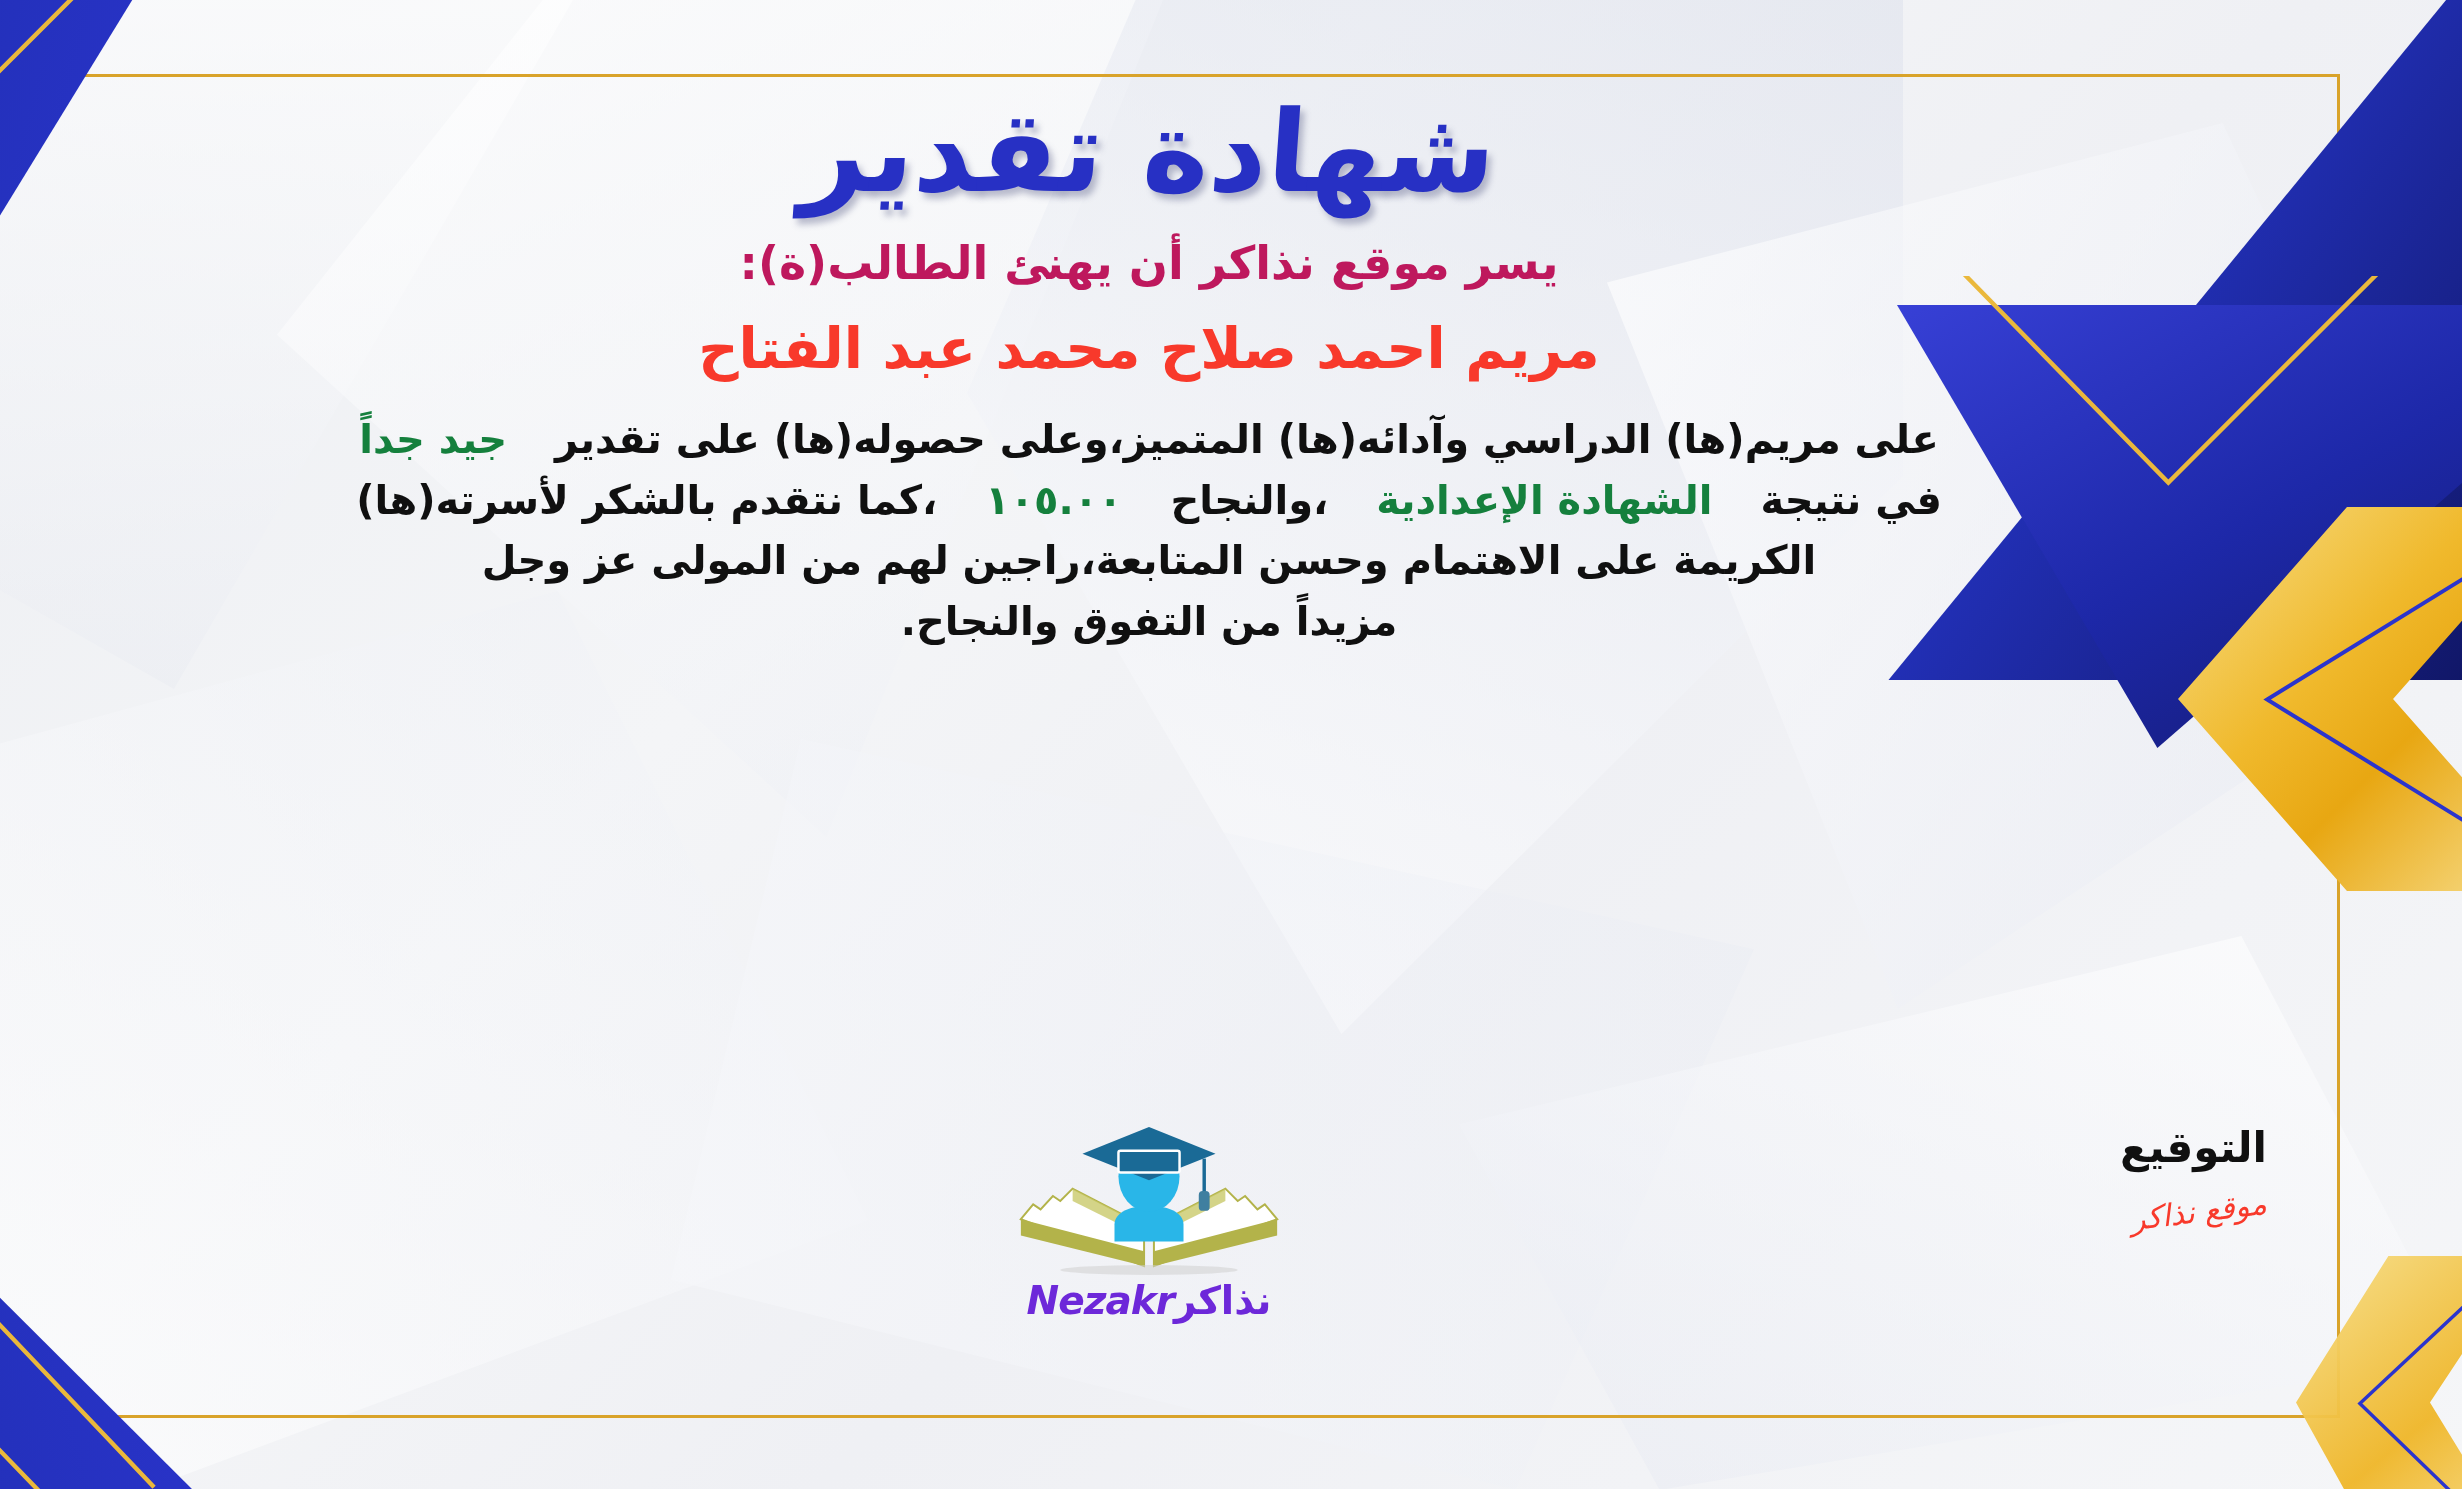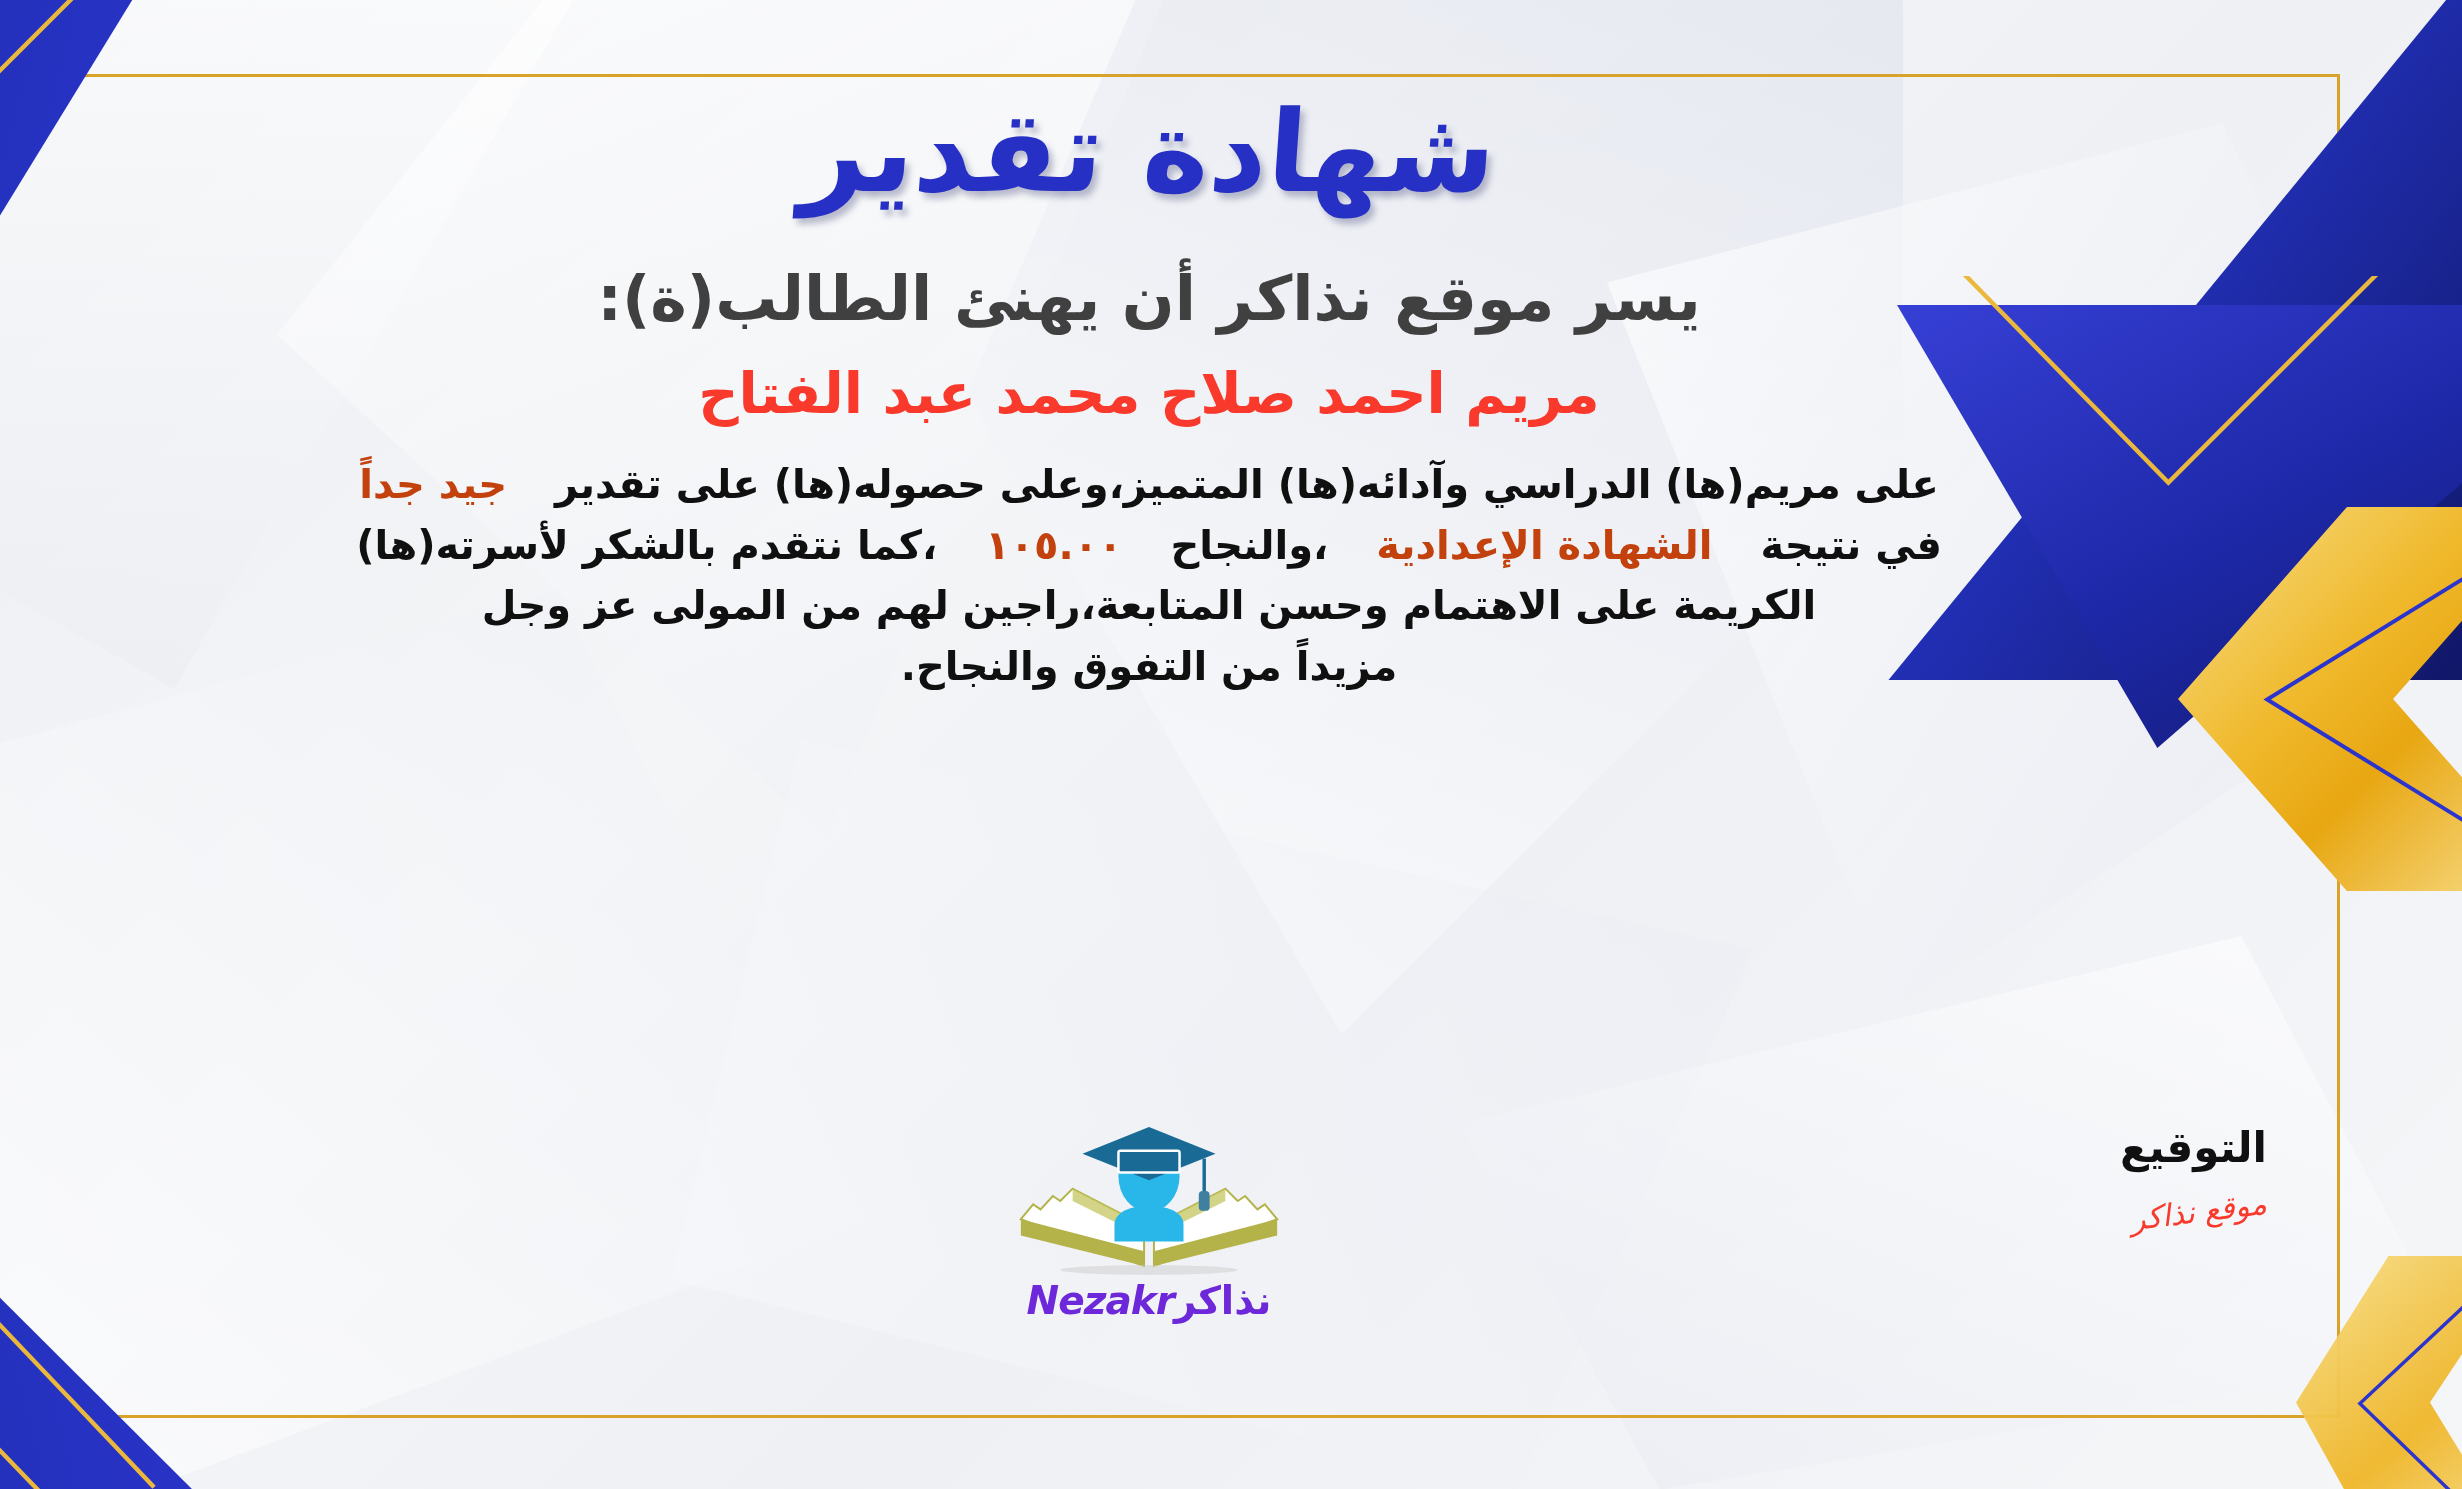--- a/index.html
+++ b/index.html
@@ -116,24 +116,24 @@
     font-weight: 700;
     color: #2730c4;
     letter-spacing: -3px;
     text-shadow: 4.9px 5.9px 6.9px rgba(70,75,120,.35);
     font-family: "DejaVu Sans", "Liberation Sans", sans-serif;
     transform: skewX(-4deg);
     direction: rtl;
   }
 
   .lead {
-    margin-top: 50px;
-    font-size: 62px;
-    font-weight: 700;
-    color: #404040;
+    margin-top: 24px;
+    font-size: 46px;
+    font-weight: 700;
+    color: #be185d;
     direction: rtl;
   }
 
   .student-name {
     margin-top: 26.6px;
     font-size: 56px;
     font-weight: 700;
     color: #f8392b;
     direction: rtl;
   }
@@ -142,21 +142,21 @@
     margin-top: 27.6px;
     width: 2310px;
     direction: rtl;
     text-align: center;
     color: #101010;
     font-size: 40px;
     font-weight: 700;
     line-height: 1.52;
   }
   .body-line { white-space: nowrap; }
-  .hl { color: #c2410c; }
+  .hl { color: #15803d; }
   .sp-l { padding-left: 34px; }
   .sp-r { padding-right: 34px; }
 
   
   .footer {
     position: absolute;
     left: 148px; top: 1123px;
     width: 2334px; height: 295px;
   }
   .sig-block {

